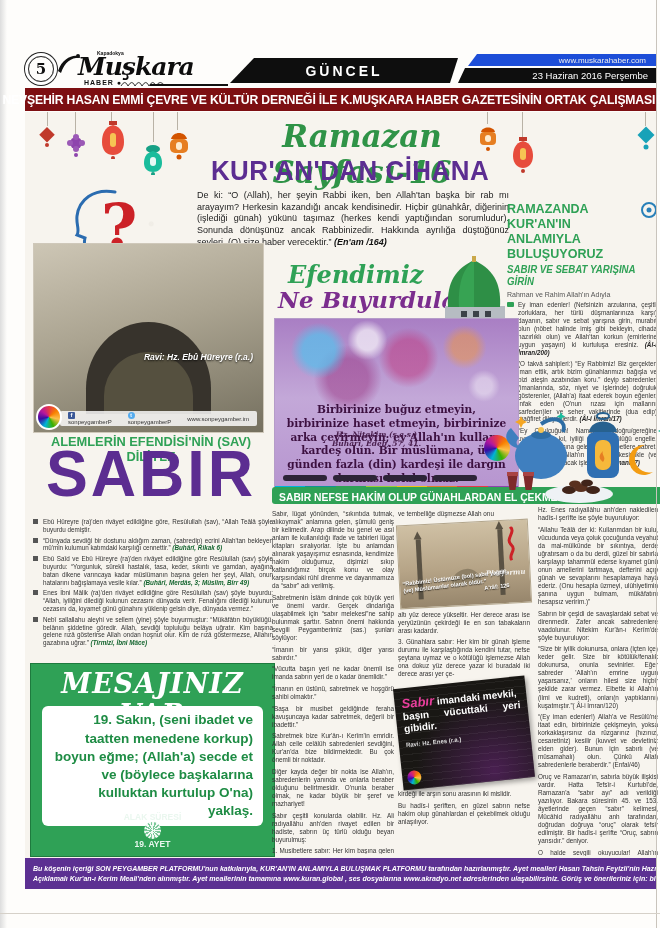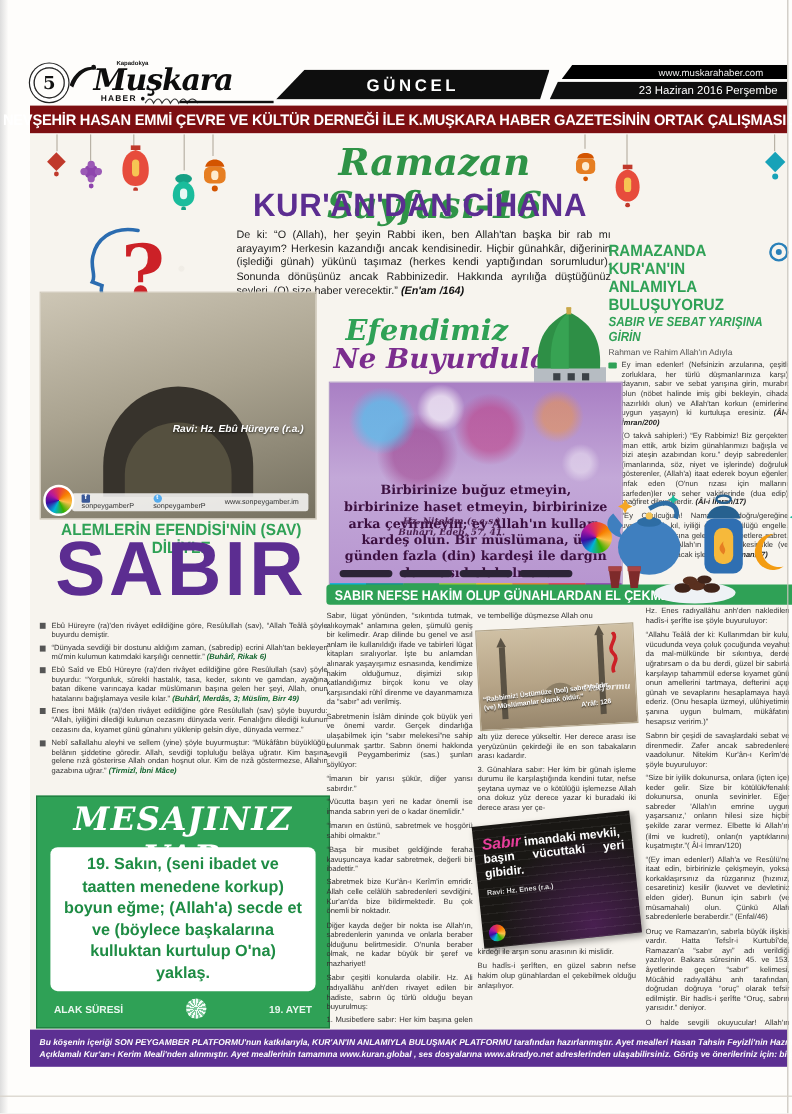--- a/index.html
+++ b/index.html
@@ -16,23 +16,23 @@
   .brand-top{position:absolute;left:97px;top:50px;font:700 5px "Liberation Sans",sans-serif;color:#111;}
   .brand{position:absolute;left:78px;top:52px;font:italic 800 25px "DejaVu Serif",serif;color:#0d0d0d;letter-spacing:-1px;}
   .brand-sub{position:absolute;left:84px;top:79px;font:800 7px "Liberation Sans",sans-serif;color:#111;letter-spacing:1px;}
   .brand-swoosh{position:absolute;left:56px;top:52px;}
   .brand-script{position:absolute;left:120px;top:79px;}
   .brand-line{position:absolute;left:150px;top:84px;width:78px;height:2px;background:#111;}
   .guncel-bar{position:absolute;left:230px;top:58px;width:228px;height:25px;background:#0e0e0e;
               clip-path:polygon(24px 0,100% 0,calc(100% - 8px) 100%,0 100%);
               display:flex;align-items:center;justify-content:center;}
   .guncel-bar span{color:#fff;font:700 14px "Liberation Sans",sans-serif;letter-spacing:3px;font-variant:small-caps;}
-  .hdr-url{position:absolute;left:468px;top:54px;width:188px;height:12px;background:#000000;
+  .hdr-url{position:absolute;left:468px;top:54px;width:188px;height:12px;background:#1d4ed8;
            clip-path:polygon(9px 0,100% 0,100% 100%,0 100%);color:#eee;font:400 8px "Liberation Sans",sans-serif;
-           display:flex;align-items:center;justify-content:flex-end;padding-right:20px;box-sizing:border-box;}
+           display:flex;align-items:center;justify-content:flex-end;padding-right:10px;box-sizing:border-box;}
   .hdr-date{position:absolute;left:458px;top:68px;width:198px;height:15px;background:#0e0e0e;
             clip-path:polygon(7px 0,100% 0,100% 100%,0 100%);color:#fff;font:400 9.5px "Liberation Sans",sans-serif;
             display:flex;align-items:center;justify-content:flex-end;padding-right:8px;box-sizing:border-box;text-align:center;}
 
   .banner{position:absolute;left:25px;top:88px;width:631px;height:23px;background:#7d0f12;
           display:flex;align-items:center;justify-content:center;}
   .banner span{color:#fff;font:700 12.6px "Liberation Sans",sans-serif;letter-spacing:-0.2px;transform:scaleX(.97);white-space:nowrap;}
 
   
   .content{position:absolute;left:25px;top:112px;width:631px;height:746px;
@@ -129,23 +129,23 @@
                  font:400 6.3px/1.24 "Liberation Sans",sans-serif;color:#333;text-align:justify;}
   .sabir-list li::before{content:"";position:absolute;left:0;top:1px;width:5px;height:5px;background:#555;}
   .sabir-list li .ref{font:italic 700 6.3px "Liberation Sans",sans-serif;color:#14652f;}
 
   
   .mbox{position:absolute;left:5px;top:551px;width:243px;height:192px;background:#2fa156;border:1px solid #1e7a3e;}
   .mbox .mt{position:absolute;left:0;right:0;top:4px;text-align:center;
             font:italic 800 27px "DejaVu Serif",serif;color:#fff;letter-spacing:1px;}
   .mbox .inner{position:absolute;left:11px;right:11px;top:42px;bottom:30px;background:#fff;border-radius:6px;
                display:flex;align-items:center;justify-content:center;padding:6px 10px;box-sizing:border-box;}
-  .mbox .inner div{font:700 13.5px/1.35 "Liberation Sans",sans-serif;color:#1e8c44;text-align:center;}
-  .mbox .mf{position:absolute;left:14px;right:14px;bottom:7px;display:flex;align-items:center;justify-content:space-between;
-            font:800 8.5px "Liberation Sans",sans-serif;color:#eaf7ef;}
+  .mbox .inner div{font:700 13.5px/1.35 "Liberation Sans",sans-serif;color:#1e8c44;text-align:right;}
+  .mbox .mf{position:absolute;left:14px;right:14px;bottom:7px;display:flex;align-items:center;justify-content:center;
+            font:800 8.5px "Liberation Sans",sans-serif;color:#eaf7ef;flex-direction:column;}
   .rosette{width:17px;height:17px;border-radius:50%;background:repeating-conic-gradient(#f2fbf5 0 14deg,#7cc89a 14deg 28deg);}
 
   
   .bhead{position:absolute;left:247px;top:375px;width:409px;height:17px;background:#2fa156;border-radius:3px;}
   .bhead span{display:inline-block;margin:2px 0 0 7px;color:#fff;font:800 11.5px "Liberation Sans",sans-serif;
               transform:scaleX(.9);transform-origin:left;white-space:nowrap;}
   .iftar{position:absolute;left:478px;top:298px;}
   .tcol{position:absolute;font:400 6.35px/1.27 "Liberation Sans",sans-serif;color:#333;text-align:justify;}
   .tcol p{margin:0 0 3.5px;}
   .col1{left:247px;top:398px;width:122px;height:344px;overflow:hidden;}

